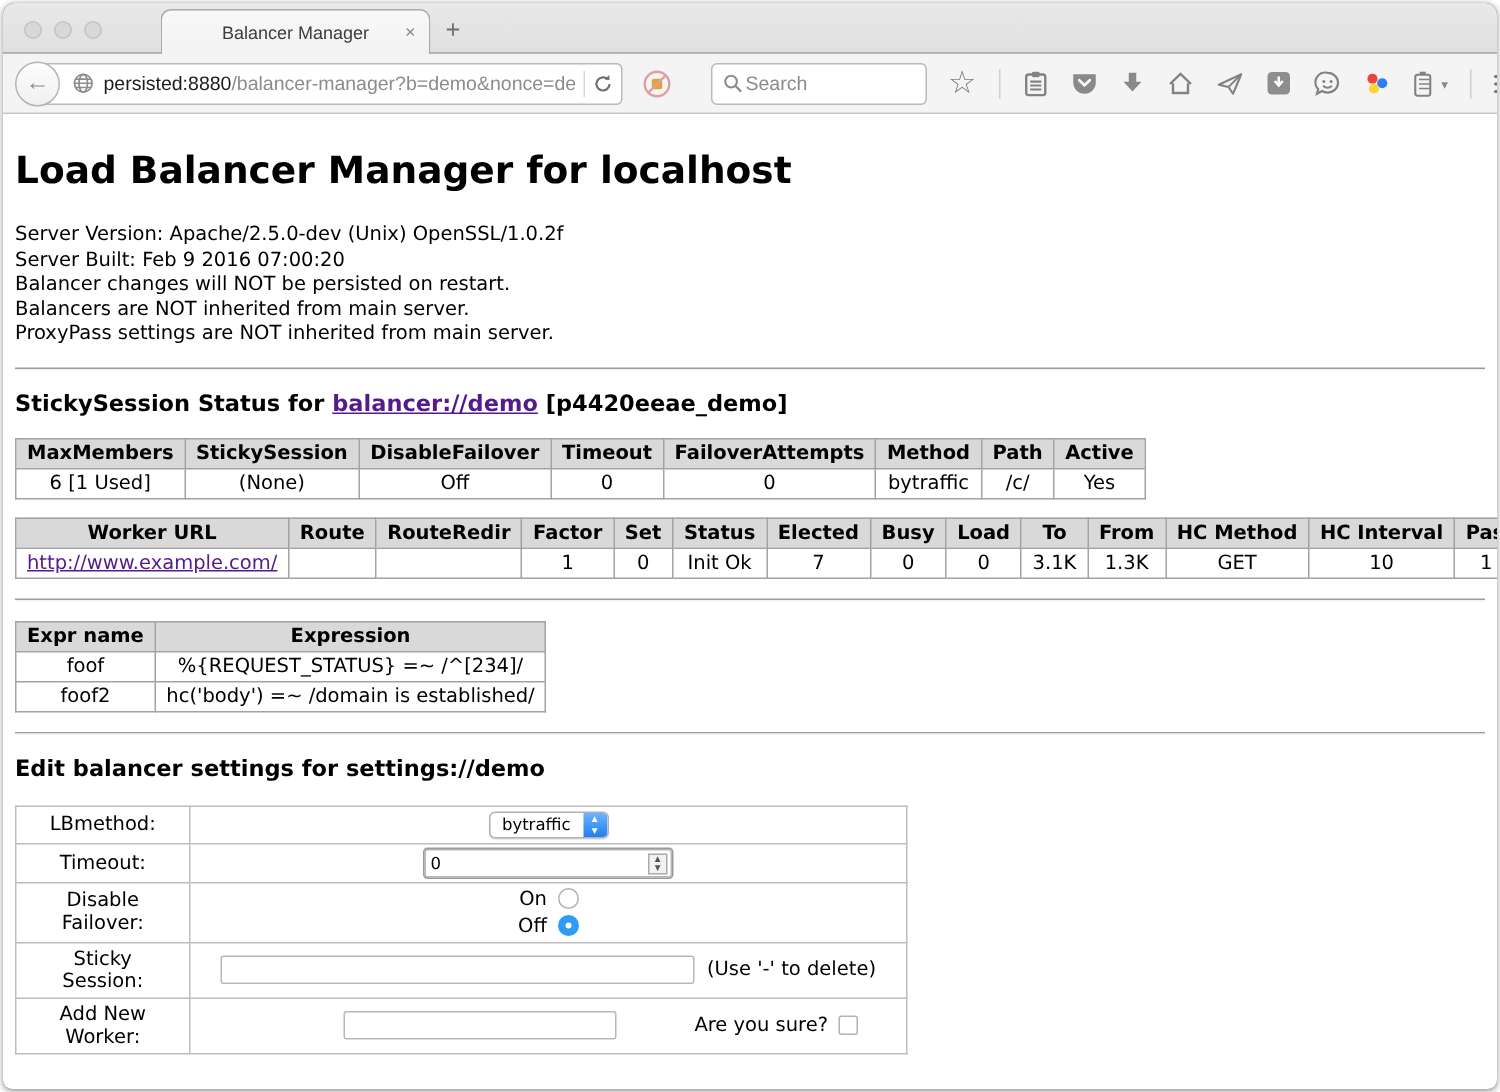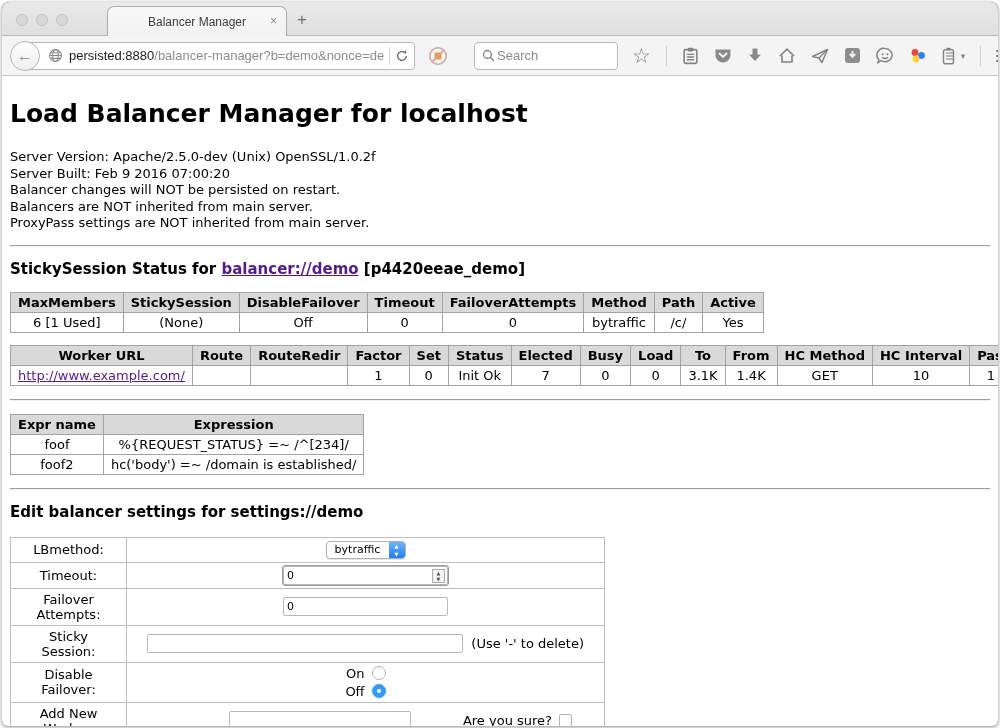--- a/index.html
+++ b/index.html
@@ -268,21 +268,21 @@
         <td class="left"><a href="#">http://www.example.com/</a></td>
         <td></td>
             <td></td>
         <td>1</td>
             <td>0</td>
         <td>Init Ok</td>
             <td>7</td>
         <td>0</td>
             <td>0</td>
         <td>3.1K</td>
-            <td>1.4K</td>
+            <td>1.3K</td>
         <td>GET</td>
             <td>10</td>
         <td>1 (0)</td>
 
       </tr>
     </tbody>
       </table>
 
     <hr>
 
@@ -318,44 +318,40 @@
           </span>
         </td>
       </tr>
       <tr>
         <td class="lbl">Timeout:</td>
         <td class="ctl">
           <span class="numwrap">
             <input type="text" class="num-focus" value="0" style="">
             <span class="spin">▲<br>▼</span>
           </span>
-        </td>
-      </tr>
-      <tr>
-        <td class="lbl">Failover Attempts:</td>
-        <td class="ctl"><input type="text" class="num-plain" value="0" style=""></td>
-      </tr>
-      <tr>
-        <td class="lbl">Sticky Session:</td>
-        <td class="ctl">
-          <div class="stickyrow">
-            <input type="text" style="">
-            <span>(Use '-' to delete)</span>
-          </div>
         </td>
       </tr>
       <tr>
         <td class="lbl">Disable Failover:</td>
         <td class="ctl">
           <span class="radiogrid">
             <span>On</span>
             <span class="radio"></span>
             <span>Off</span>
             <span class="radio on"></span>
           </span>
+        </td>
+      </tr>
+      <tr>
+        <td class="lbl">Sticky Session:</td>
+        <td class="ctl">
+          <div class="stickyrow">
+            <input type="text" style="">
+            <span>(Use '-' to delete)</span>
+          </div>
         </td>
       </tr>
       <tr>
         <td class="lbl">Add New Worker:</td>
         <td class="ctl">
           <div class="addrow">
             <input type="text" style="">
             <span class="sure">
               <span>Are you sure?</span>
               <span class="checkbox"></span>

